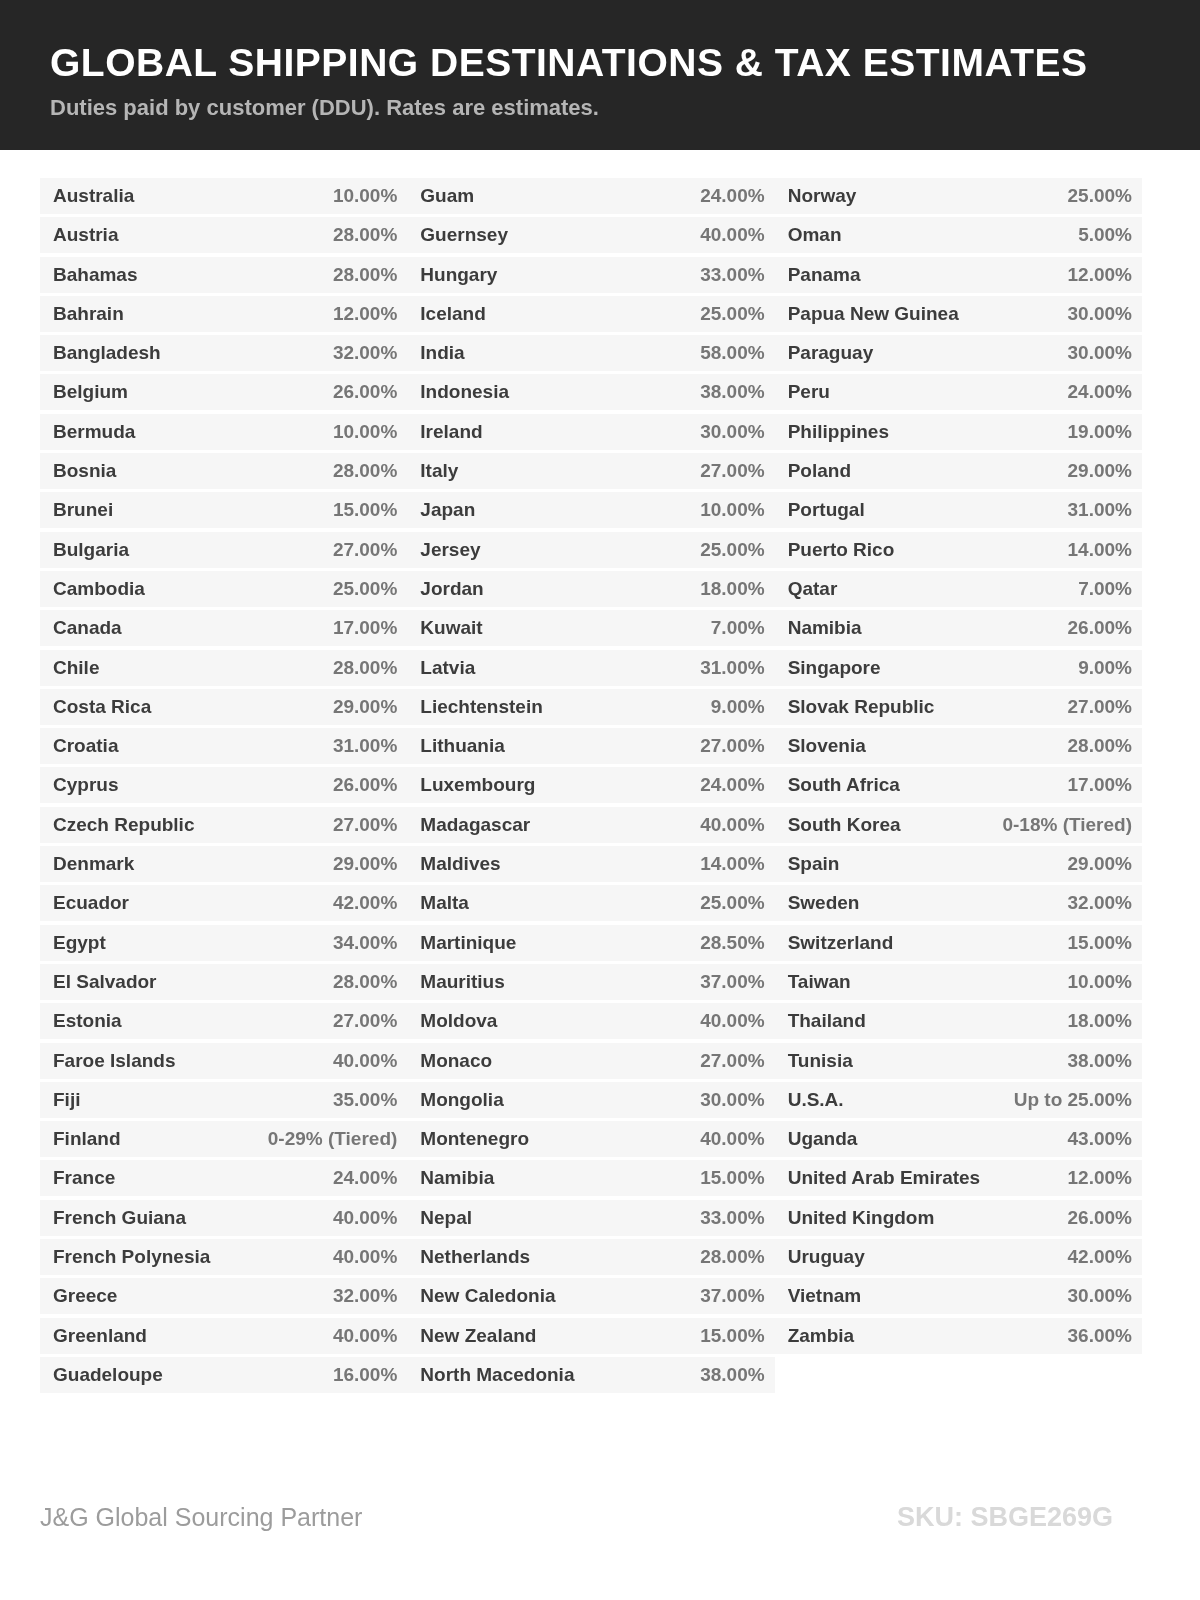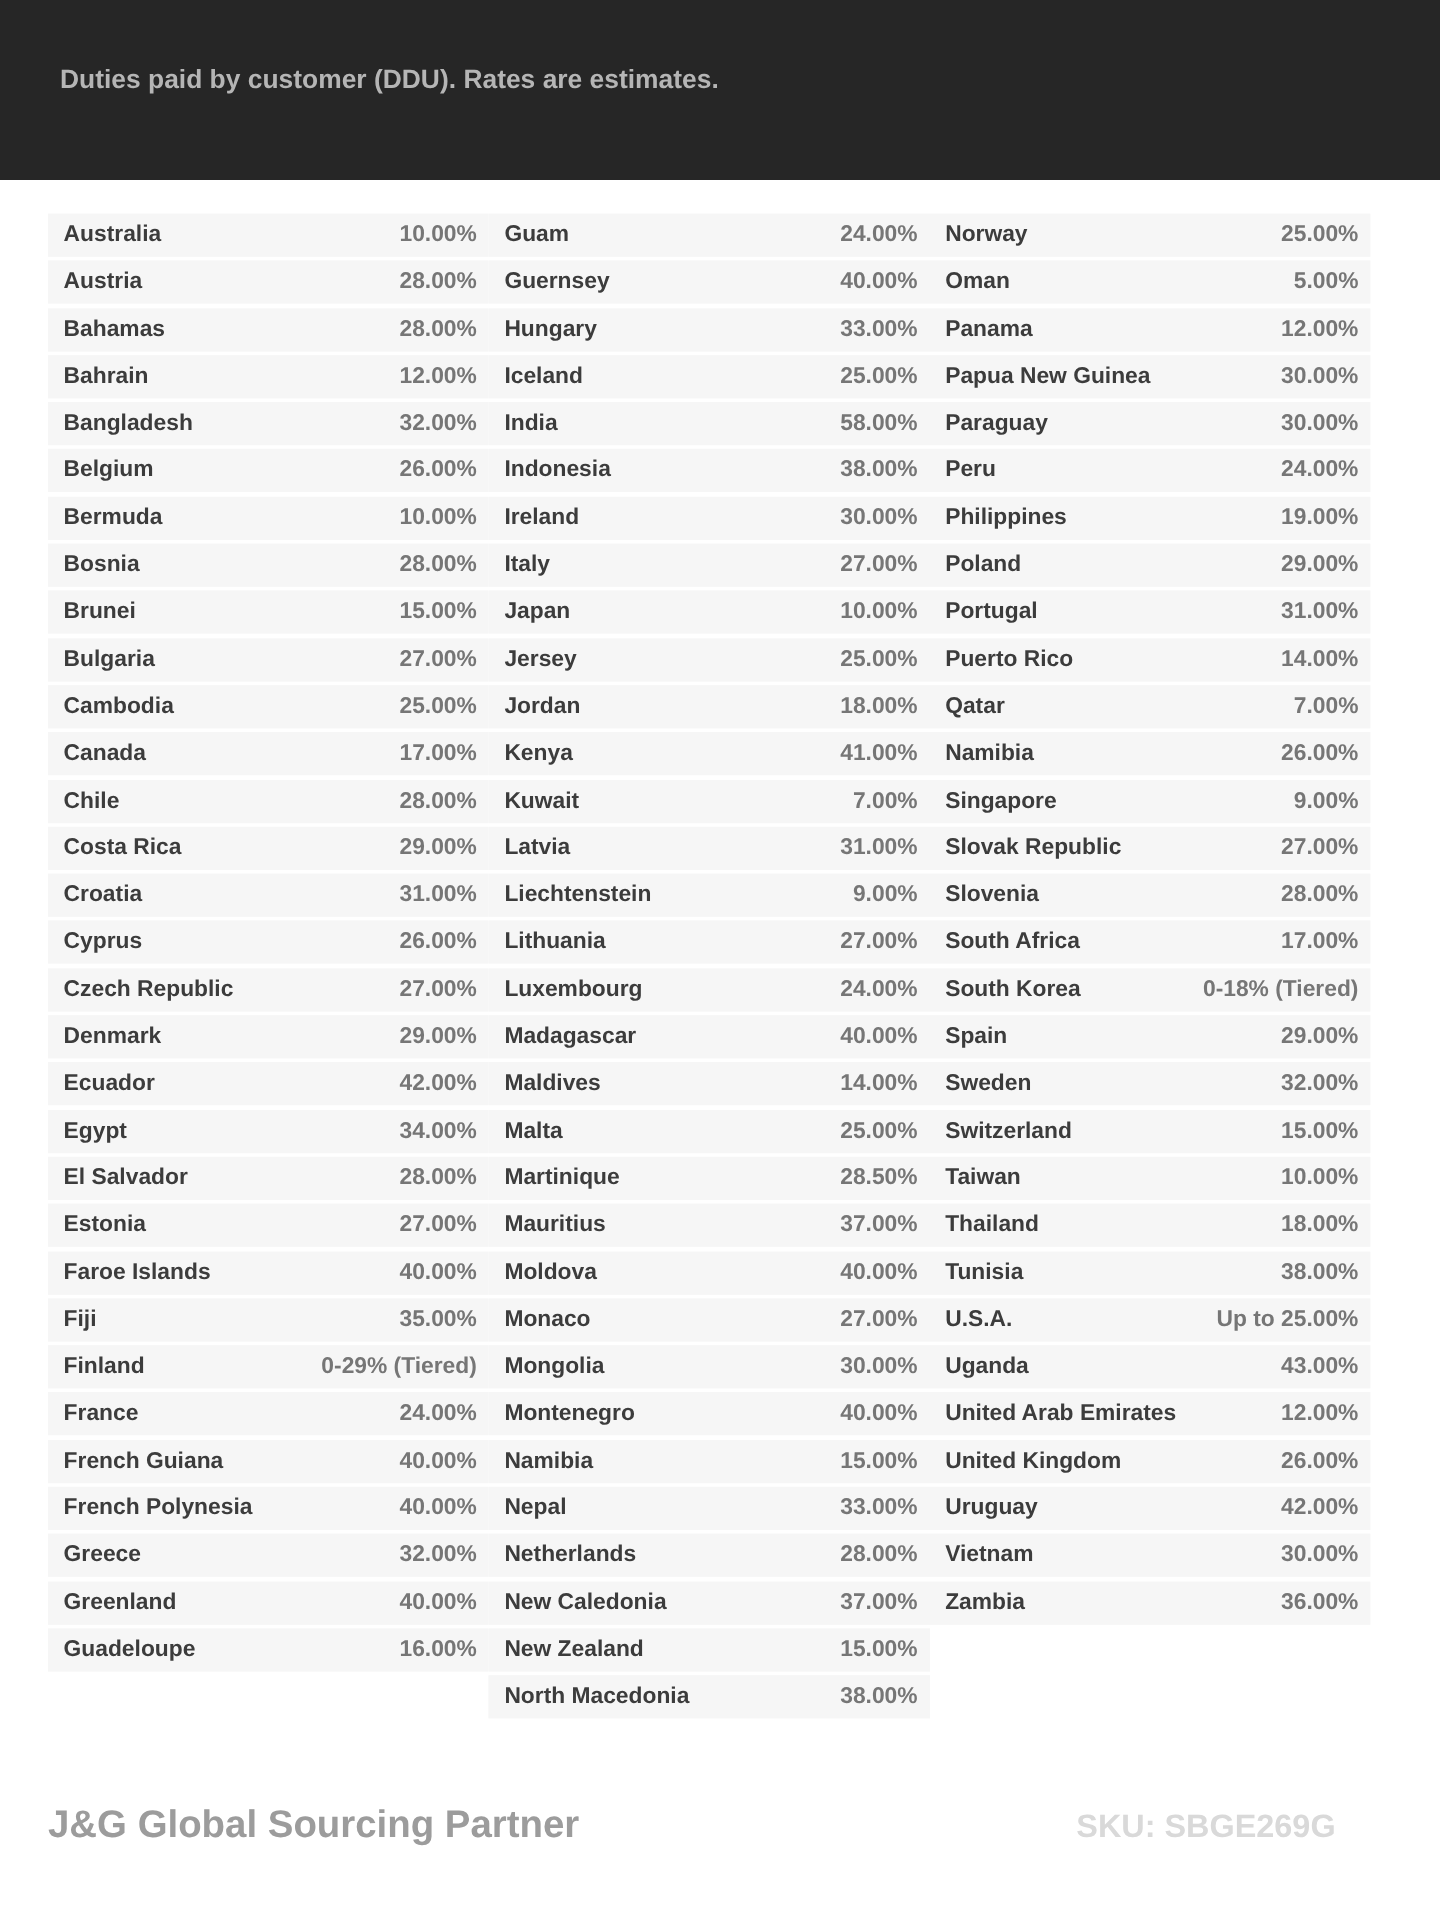--- a/index.html
+++ b/index.html
@@ -79,36 +79,37 @@
   .footer{
     position:absolute;
     left:40px;
     right:87px;
     top:1502px;
     display:flex;
     justify-content:space-between;
     align-items:baseline;
   }
   .brand{
-    font-size:32px;
-    font-weight:700;
+    font-size:25px;
+    font-weight:400;
     color:var(--brand-text);
     white-space:nowrap;
   }
   .sku{
     font-size:27px;
     font-weight:700;
     color:var(--sku-text);
     white-space:nowrap;
   }
 </style>
 </head>
 <body>
 
 <div class="header">
+  <h1 class="title">GLOBAL SHIPPING DESTINATIONS &amp; TAX ESTIMATES</h1>
   <p class="subtitle">Duties paid by customer (DDU). Rates are estimates.</p>
 </div>
 
 <div class="grid">
   <div class="col">
       <div class="row">
         <span class="country">Australia</span>
         <span class="rate">10.00%</span>
       </div>
       <div class="row">
@@ -269,24 +270,20 @@
         <span class="country">Japan</span>
         <span class="rate">10.00%</span>
       </div>
       <div class="row">
         <span class="country">Jersey</span>
         <span class="rate">25.00%</span>
       </div>
       <div class="row">
         <span class="country">Jordan</span>
         <span class="rate">18.00%</span>
-      </div>
-      <div class="row">
-        <span class="country">Kenya</span>
-        <span class="rate">41.00%</span>
       </div>
       <div class="row">
         <span class="country">Kuwait</span>
         <span class="rate">7.00%</span>
       </div>
       <div class="row">
         <span class="country">Latvia</span>
         <span class="rate">31.00%</span>
       </div>
       <div class="row">

